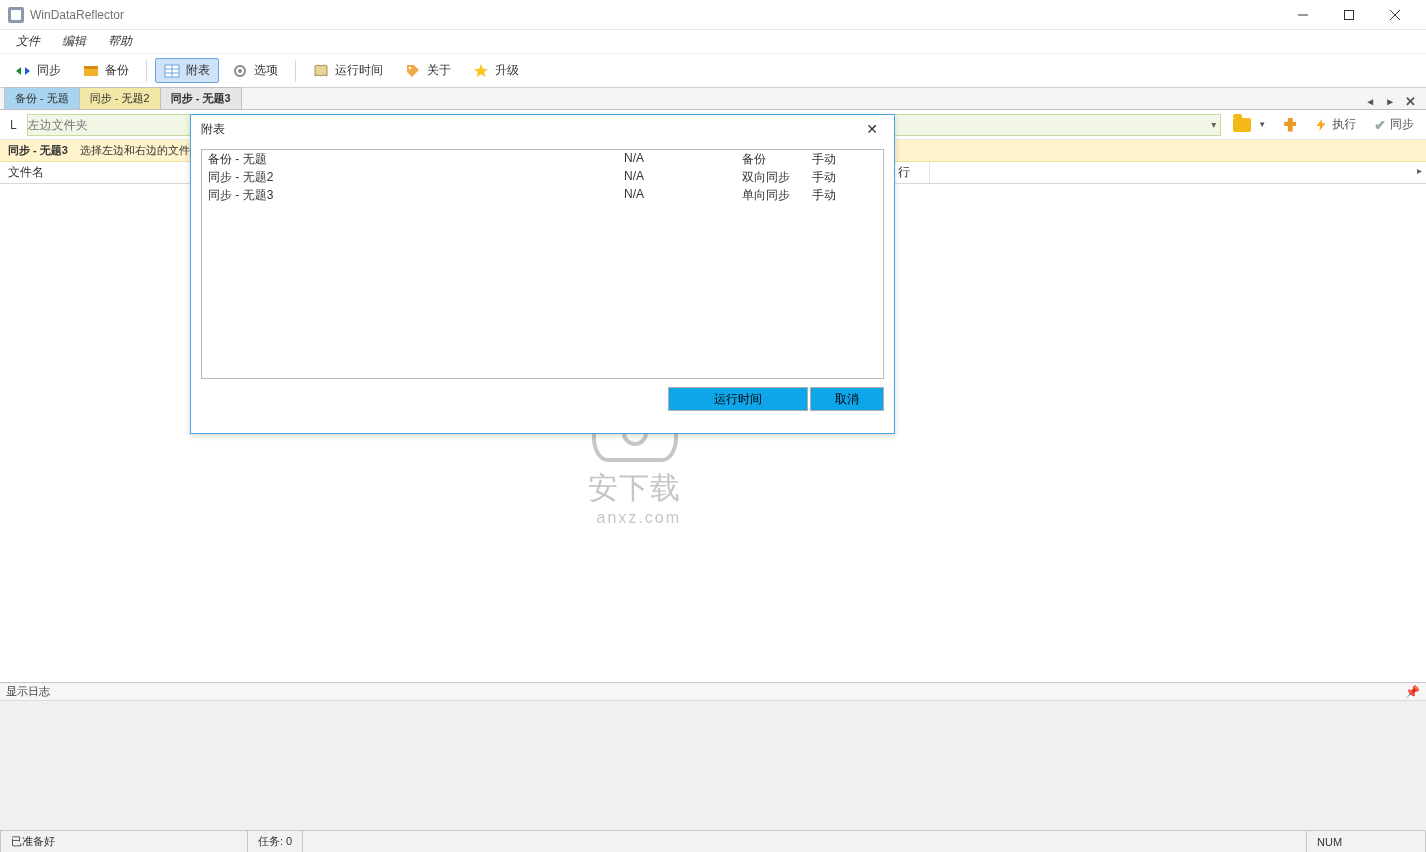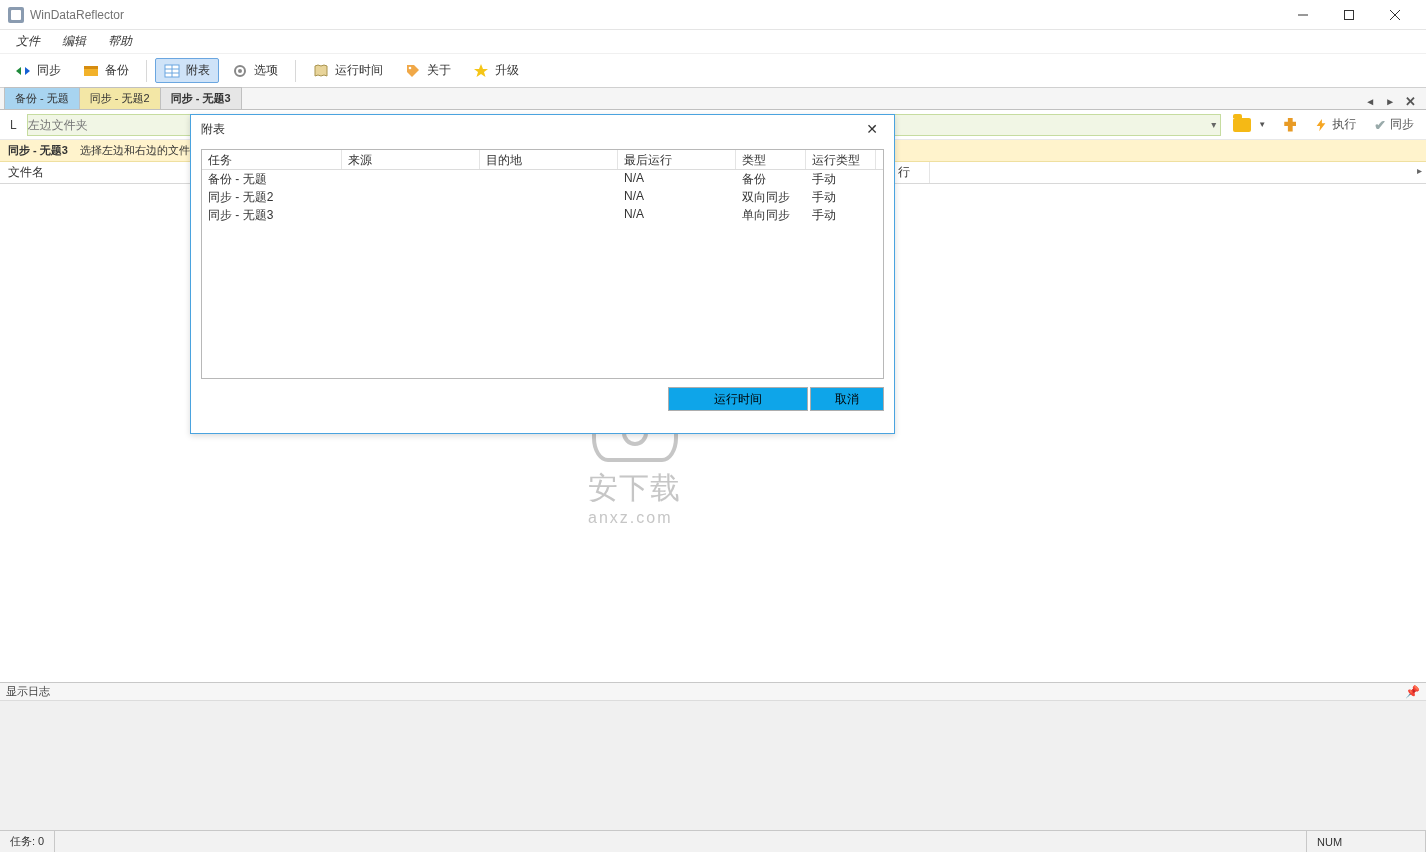--- a/index.html
+++ b/index.html
@@ -84,21 +84,21 @@
 .modal .mth div { padding:2px 6px; border-right:1px solid #e4e4e4;}
 .modal .mr { display:flex; height:18px; font-size:12px;}
 .modal .mr div { padding:1px 6px; overflow:hidden; white-space:nowrap;}
 .modal .c-task{width:140px;} .modal .c-src{width:138px;} .modal .c-dst{width:138px;}
 .modal .c-last{width:118px;} .modal .c-type{width:70px;} .modal .c-run{width:70px;}
 .modal .mbtns { display:flex; justify-content:flex-end; gap:0; margin-top:8px;}
 .modal .mbtns button { width:74px; height:24px; background:#0ea5e9; border:1px solid #adadad; font-size:12px; cursor:default;}
 .modal .mbtns button.wide{width:140px;margin-right:2px;}
 
 
-.watermark { position:absolute; left:588px; top:390px; color:#c6c6c6; font-size:24px; text-align:left; z-index:40; user-select:none; font-family:Arial,sans-serif;}
+.watermark { position:absolute; left:588px; top:390px; color:#c6c6c6; font-size:24px; text-align:right; z-index:40; user-select:none; font-family:Arial,sans-serif;}
 .watermark .shield{width:86px;height:72px;border:4px solid #c6c6c6;border-radius:12px 12px 16px 16px / 12px 12px 24px 24px;margin:0 auto 6px;position:relative;}
 .watermark .shield::before{content:"";position:absolute;top:-14px;left:50%;transform:translateX(-50%);width:34px;height:20px;border:4px solid #c6c6c6;border-bottom:none;border-radius:12px 12px 0 0;}
 .watermark .shield::after{content:"";position:absolute;top:26px;left:50%;transform:translateX(-50%);width:18px;height:18px;border:4px solid #c6c6c6;border-radius:50%;}
 .watermark .big{font-size:30px;letter-spacing:1px;}
 .watermark .small{font-size:16px;letter-spacing:2px;}
 
 svg{display:block;}
 </style>
 </head>
 <body>
@@ -257,28 +257,20 @@
   <div class="small">anxz.com</div>
 </div>
 
 <div class="modal">
   <div class="mtitle">
     <span>附表</span>
     <span class="mclose">✕</span>
   </div>
   <div class="mbody">
     <div class="mtable">
-      <div class="mth">
-        <div class="c-task">任务</div>
-        <div class="c-src">来源</div>
-        <div class="c-dst">目的地</div>
-        <div class="c-last">最后运行</div>
-        <div class="c-type">类型</div>
-        <div class="c-run">运行类型</div>
-      </div>
       <div class="mr">
         <div class="c-task">备份 - 无题</div>
           <div class="c-src"></div>
           <div class="c-dst"></div>
           <div class="c-last">N/A</div>
           <div class="c-type">备份</div>
           <div class="c-run">手动</div>
       </div>
       <div class="mr">
         <div class="c-task">同步 - 无题2</div>
@@ -305,16 +297,17 @@
 </div>
 
 <div class="logpanel">
   <div class="loghead">
     <span>显示日志</span>
     <span class="pin">📌</span>
   </div>
 </div>
 
 <div class="statusbar">
+  <div class="cell ready">已准备好</div>
   <div class="cell tasks">任务: 0</div>
   <div class="spacer"></div>
   <div class="cell num">NUM</div>
 </div>
 
 </body></html>

